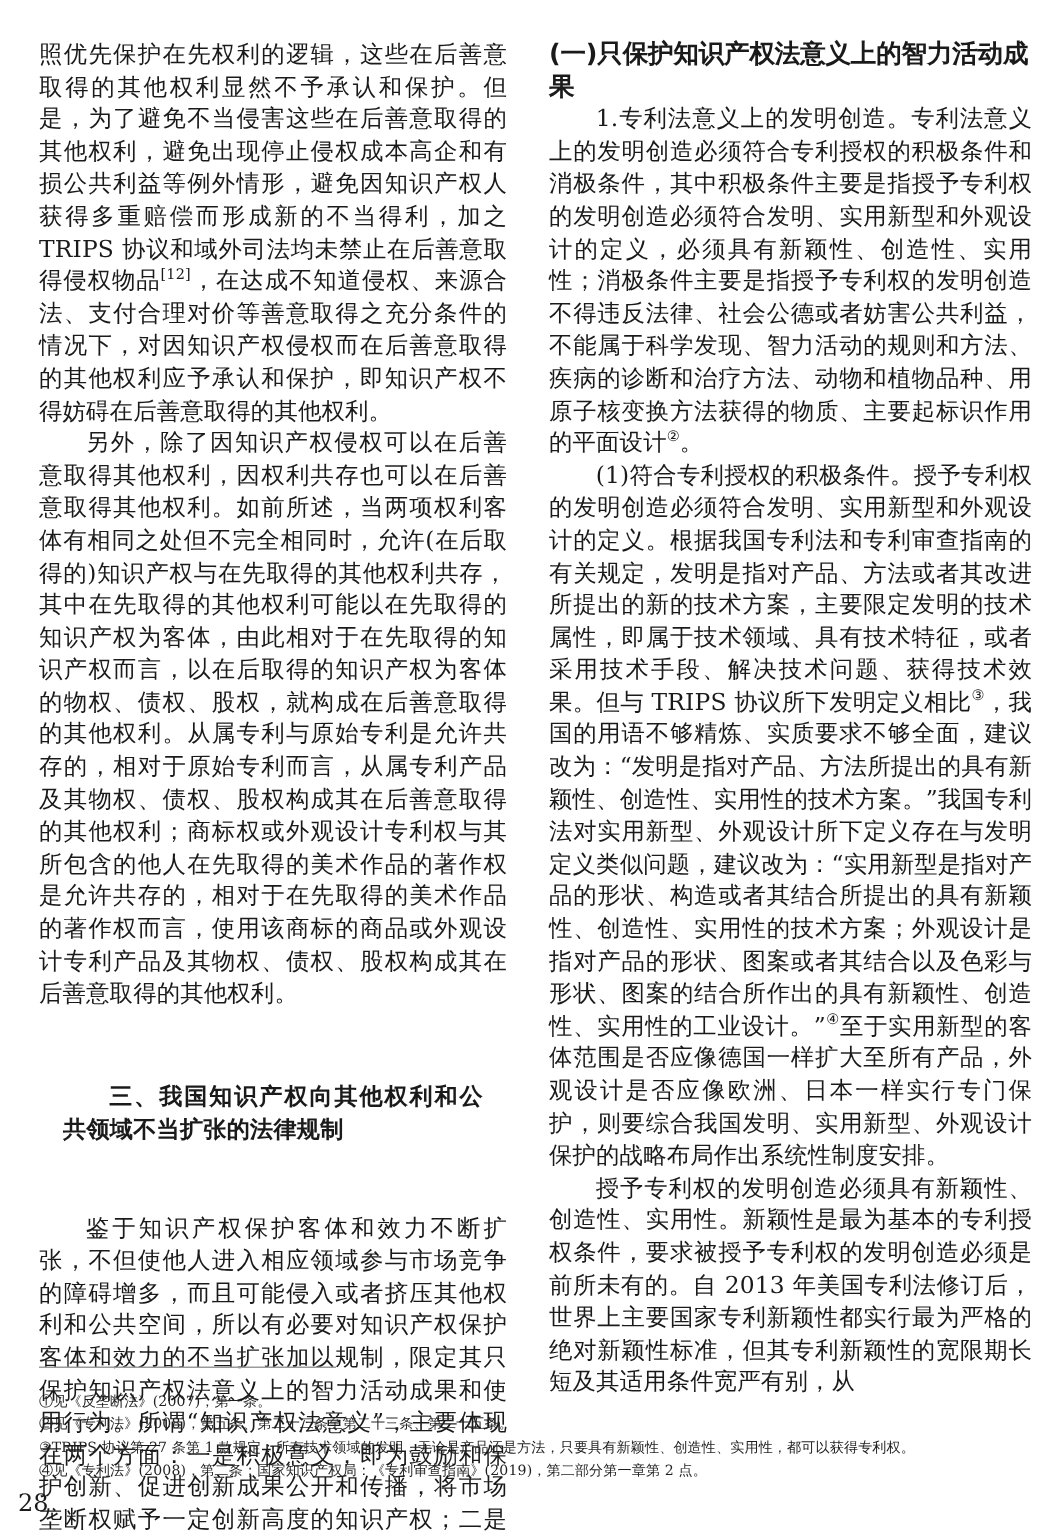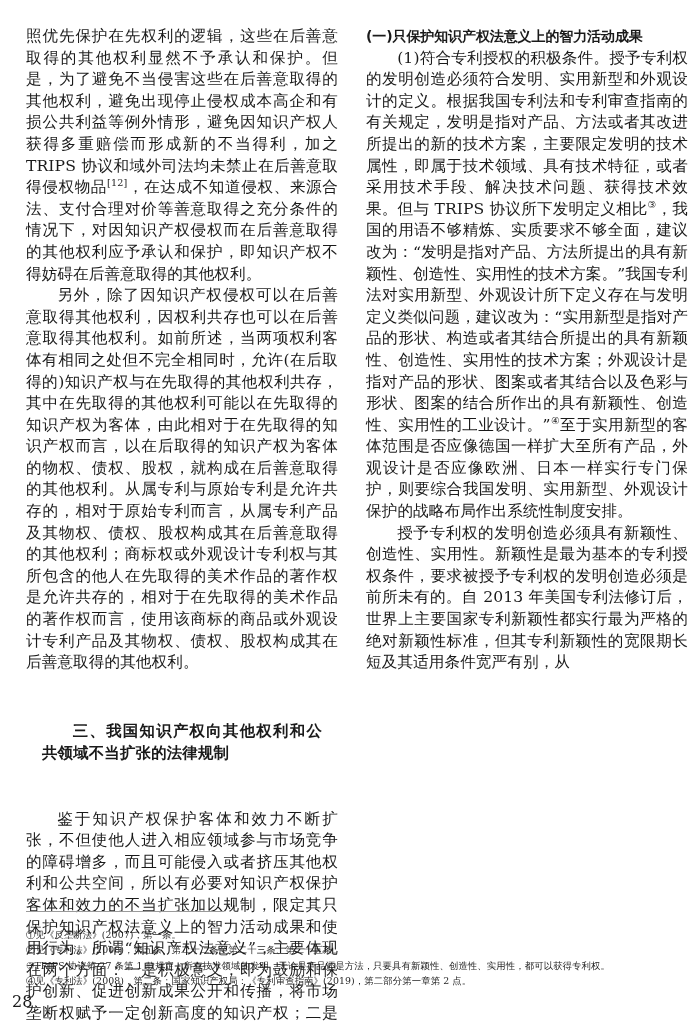--- a/index.html
+++ b/index.html
@@ -60,21 +60,21 @@
     text-indent: 2em;
     margin: 16px;
     text-align: justify;
     text-justify: inter-ideograph;
     letter-spacing: 0.2px;
   }
 
   .heading-sub {
     font-family: "DejaVu Sans", "Liberation Sans", sans-serif;
     font-weight: bold;
-    font-size: 14px;
+    font-size: 17px;
     line-height: 21.6px;
     margin: 0;
     text-indent: 0;
     letter-spacing: -0.1px;
   }
 
   .spacer-lg { height: 30px; }
   .spacer-md { height: 28px; }
 
   sup.ref {
@@ -139,20 +139,21 @@
       <div class="spacer-md"></div>
 
       <p class="para">鉴于知识产权保护客体和效力不断扩张，不但使他人进入相应领域参与市场竞争的障碍增多，而且可能侵入或者挤压其他权利和公共空间，所以有必要对知识产权保护客体和效力的不当扩张加以规制，限定其只保护知识产权法意义上的智力活动成果和使用行为。所谓“知识产权法意义”，主要体现在两个方面：一是积极意义，即为鼓励和保护创新、促进创新成果公开和传播，将市场垄断权赋予一定创新高度的知识产权；二是消极意义，即为维护公平竞争秩序、经济运行效率和社会公共利益<sup class="ref">①</sup>，将知识产权垄断性的负面作用降到最低程度。</p>
     </div>
 
     <div class="col col-right">
 
       <h3 class="heading-sub">(一)只保护知识产权法意义上的智力活动成果</h3>
 
 
+      <p class="para">1.专利法意义上的发明创造。专利法意义上的发明创造必须符合专利授权的积极条件和消极条件，其中积极条件主要是指授予专利权的发明创造必须符合发明、实用新型和外观设计的定义，必须具有新颖性、创造性、实用性；消极条件主要是指授予专利权的发明创造不得违反法律、社会公德或者妨害公共利益，不能属于科学发现、智力活动的规则和方法、疾病的诊断和治疗方法、动物和植物品种、用原子核变换方法获得的物质、主要起标识作用的平面设计<sup class="ref">②</sup>。</p>
 
       <p class="para">(1)符合专利授权的积极条件。授予专利权的发明创造必须符合发明、实用新型和外观设计的定义。根据我国专利法和专利审查指南的有关规定，发明是指对产品、方法或者其改进所提出的新的技术方案，主要限定发明的技术属性，即属于技术领域、具有技术特征，或者采用技术手段、解决技术问题、获得技术效果。但与 TRIPS 协议所下发明定义相比<sup class="ref">③</sup>，我国的用语不够精炼、实质要求不够全面，建议改为：“发明是指对产品、方法所提出的具有新颖性、创造性、实用性的技术方案。”我国专利法对实用新型、外观设计所下定义存在与发明定义类似问题，建议改为：“实用新型是指对产品的形状、构造或者其结合所提出的具有新颖性、创造性、实用性的技术方案；外观设计是指对产品的形状、图案或者其结合以及色彩与形状、图案的结合所作出的具有新颖性、创造性、实用性的工业设计。”<sup class="ref">④</sup>至于实用新型的客体范围是否应像德国一样扩大至所有产品，外观设计是否应像欧洲、日本一样实行专门保护，则要综合我国发明、实用新型、外观设计保护的战略布局作出系统性制度安排。</p>
 
       <p class="para">授予专利权的发明创造必须具有新颖性、创造性、实用性。新颖性是最为基本的专利授权条件，要求被授予专利权的发明创造必须是前所未有的。自 2013 年美国专利法修订后，世界上主要国家专利新颖性都实行最为严格的绝对新颖性标准，但其专利新颖性的宽限期长短及其适用条件宽严有别，从</p>
     </div>
   </div>
 
   <div class="footnote-rule"></div>
 
   <div class="footnotes">

